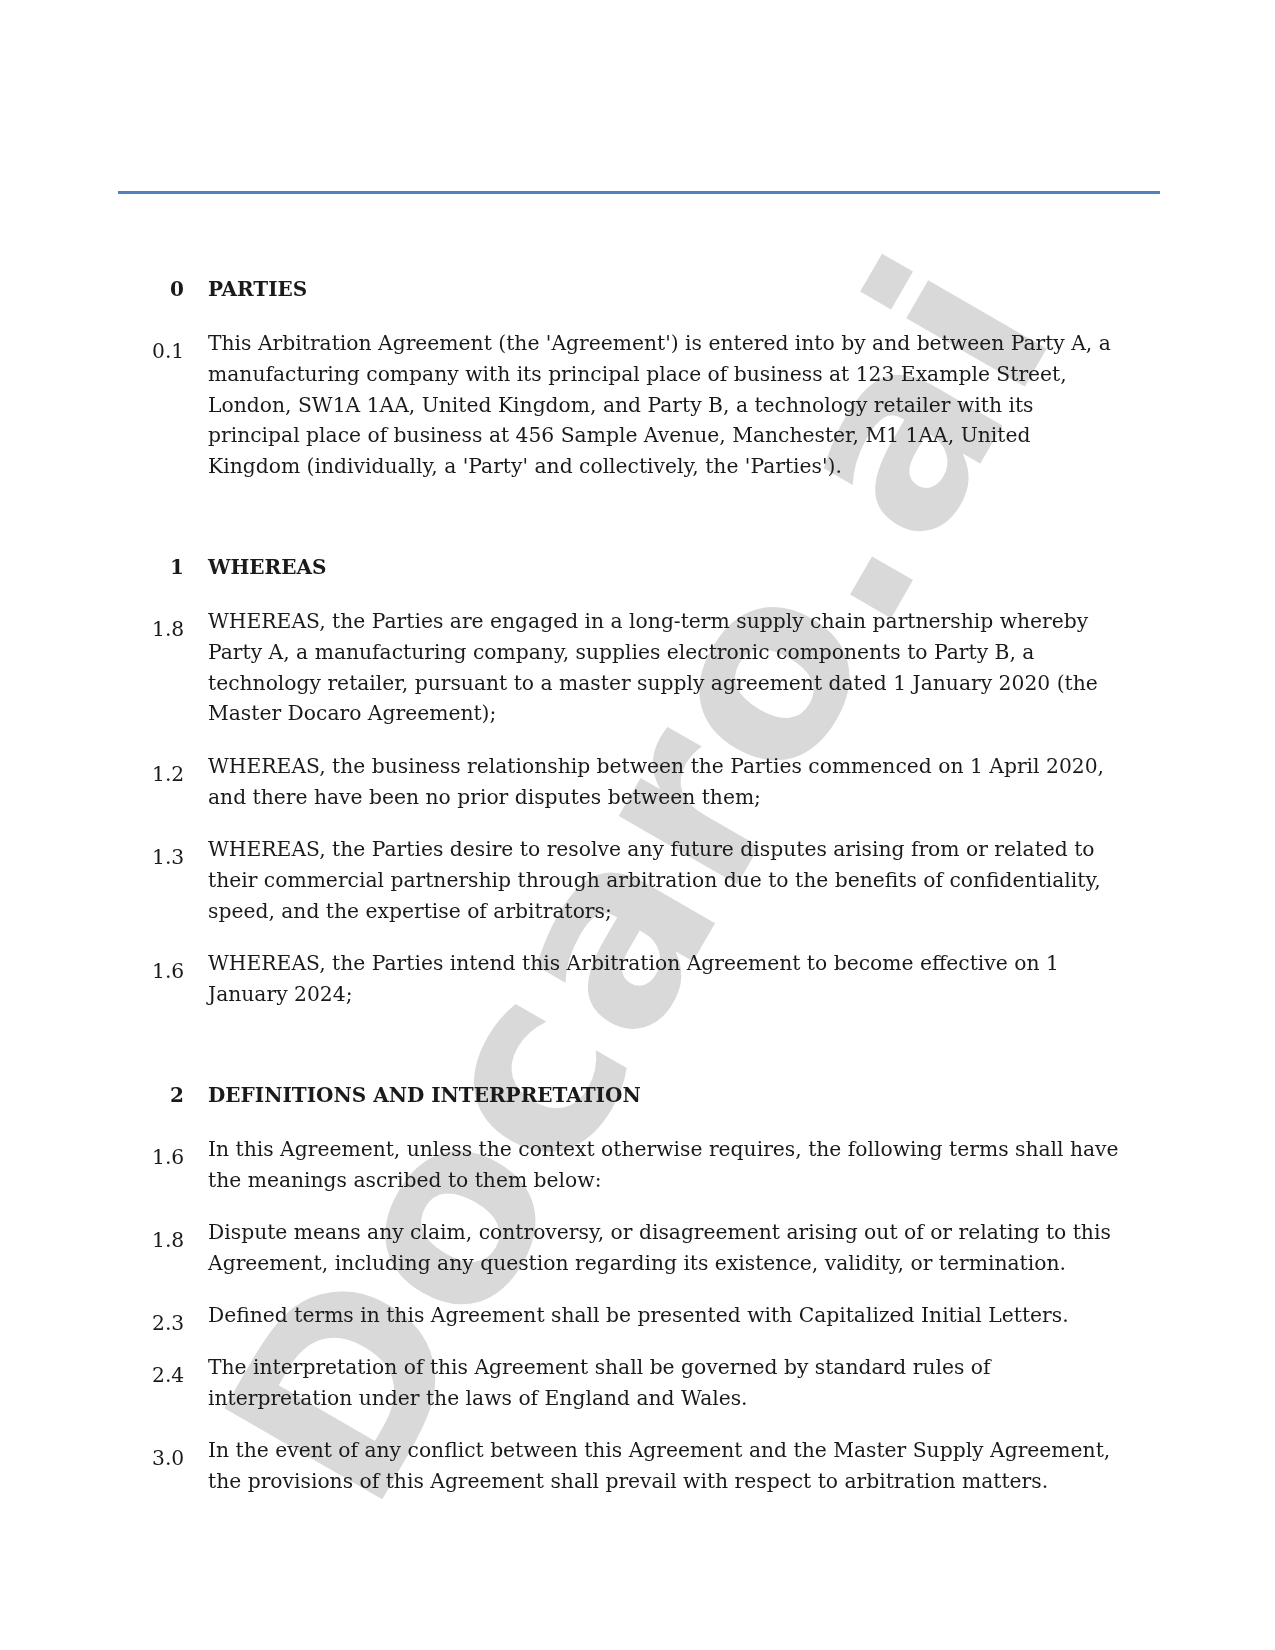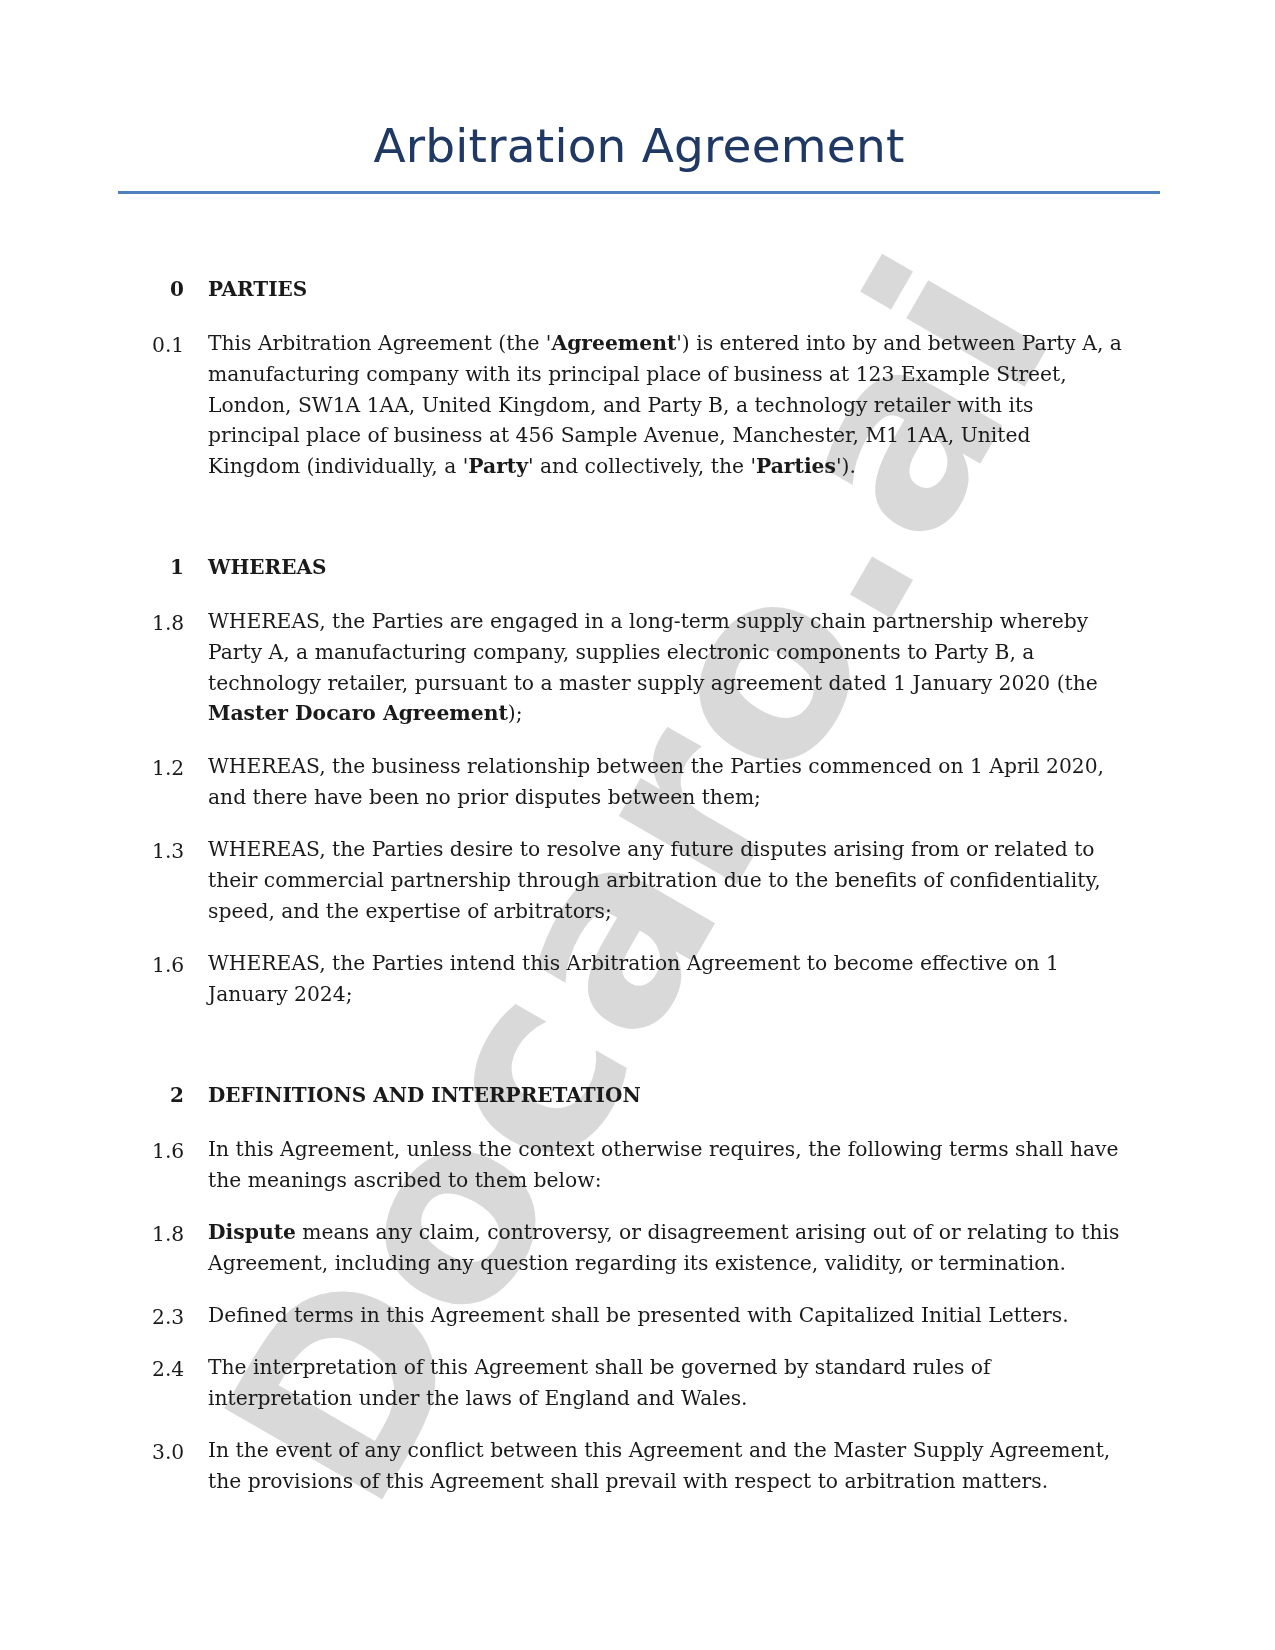--- a/index.html
+++ b/index.html
@@ -7,34 +7,33 @@
     .page { position: absolute; left: 0; top: 0; width: 1275px; height: 1650px; }
     .title { position: absolute; left: 118px; top: 118px; width: 1042px; text-align: center; font-family: "DejaVu Sans", sans-serif; font-size: 47px; color: #1f3864; letter-spacing: 0.2px; }
     .title-rule { position: absolute; left: 118px; top: 191px; width: 1042px; height: 3px; background: #4f81bd; }
     .watermark { position: absolute; left: 0; top: 0; width: 1275px; height: 1650px; pointer-events: none; z-index: 0; }
     .watermark-text { position: absolute; left: 640px; top: 880px; transform: translate(-50%, -50%) rotate(-60deg); font-family: "DejaVu Sans", sans-serif; font-weight: bold; font-size: 250px; color: #d9d9d9; white-space: nowrap; letter-spacing: 4px; }
     .content { position: absolute; left: 0; top: 0; width: 1275px; z-index: 1; }
     .heading { position: absolute; left: 0; font-size: 20px; font-weight: bold; height: 30px; line-height: 30px; }
     .heading .num { position: absolute; left: 150px; width: 34px; text-align: right; }
     .heading .label { position: absolute; left: 208px; white-space: nowrap; }
     .clause { position: absolute; left: 0; font-size: 20.3px; line-height: 30.8px; }
-    .clause .num { position: absolute; left: 152px; top: 2px; white-space: nowrap; }
+    .clause .num { position: absolute; left: 152px; top: 8px; white-space: nowrap; }
     .clause .text { position: absolute; left: 208px; top: 0; width: 920px; }
-    b { font-weight: bold; }
+    b { font-weight: normal; }
   </style>
 </head>
 <body>
 
 <div class="page">
 
   <div class="watermark">
     <div class="watermark-text">Docaro.ai</div>
   </div>
 
-  <div class="title">Arbitration Agreement</div>
   <div class="title-rule"></div>
 
   <div class="content">
 
     <div class="heading" style="top:274px;">
       <span class="num">0</span>
       <span class="label">PARTIES</span>
     </div>
     <div class="clause" style="top:328px;">
       <span class="num">0.1</span>

